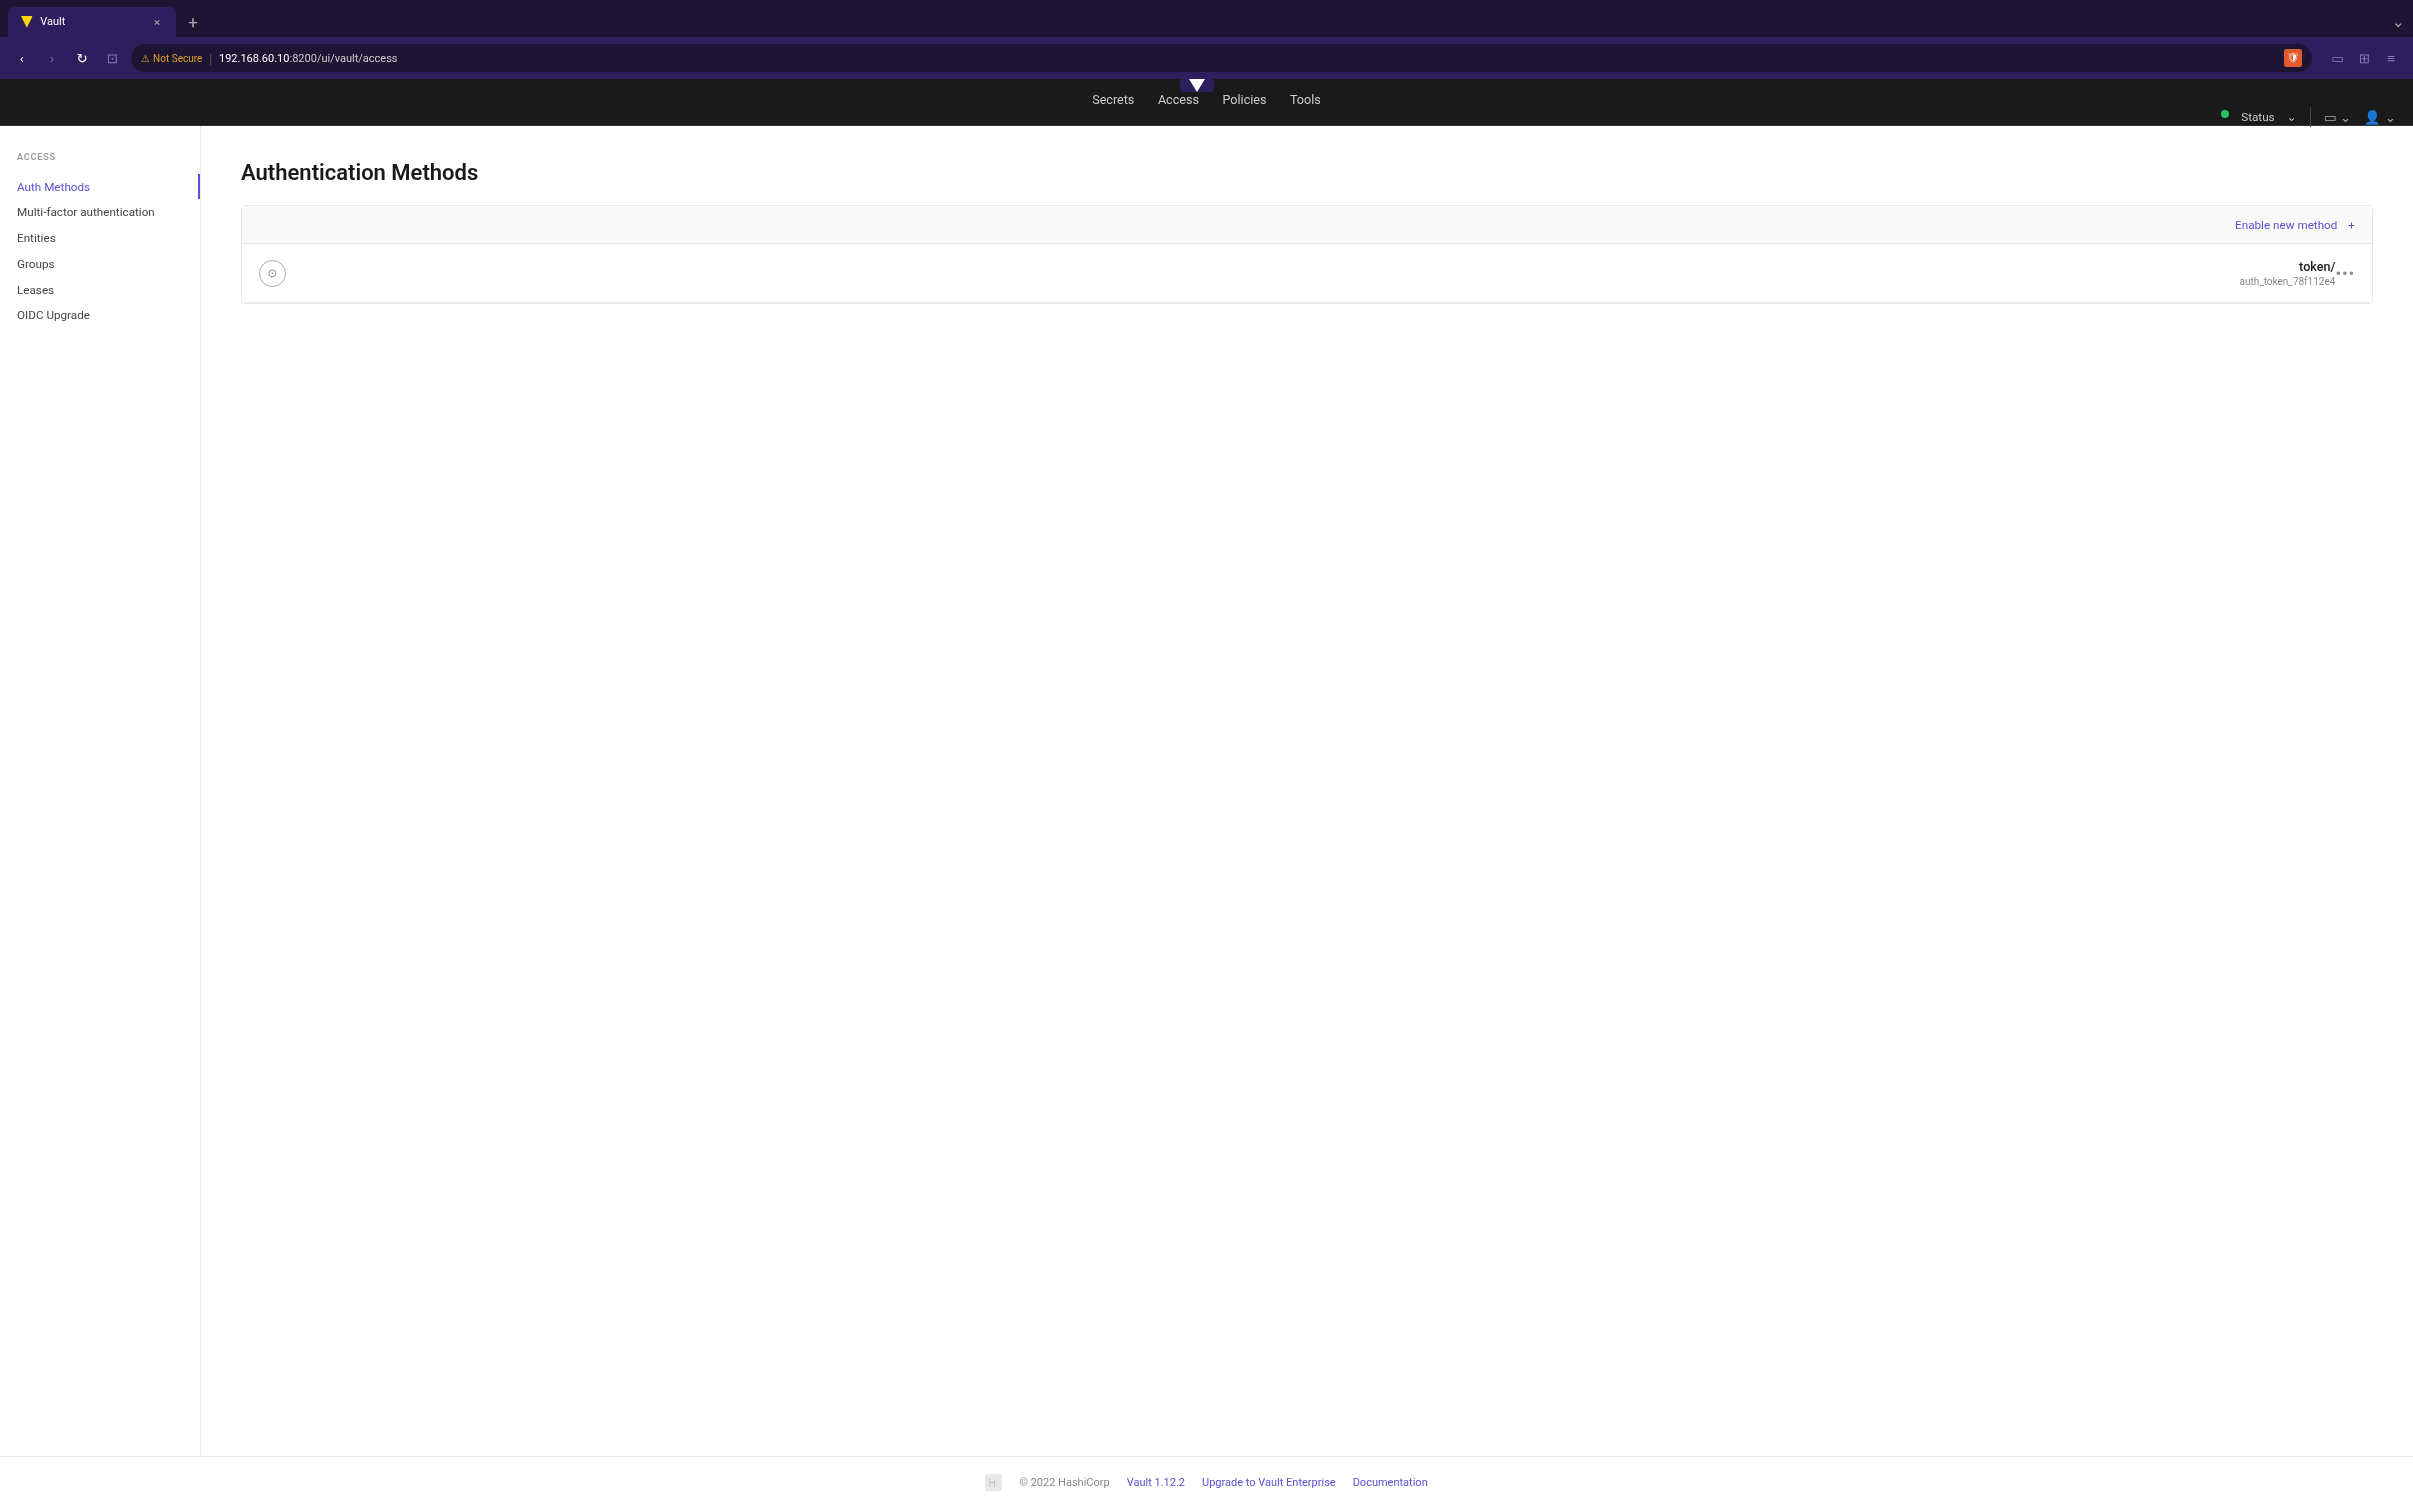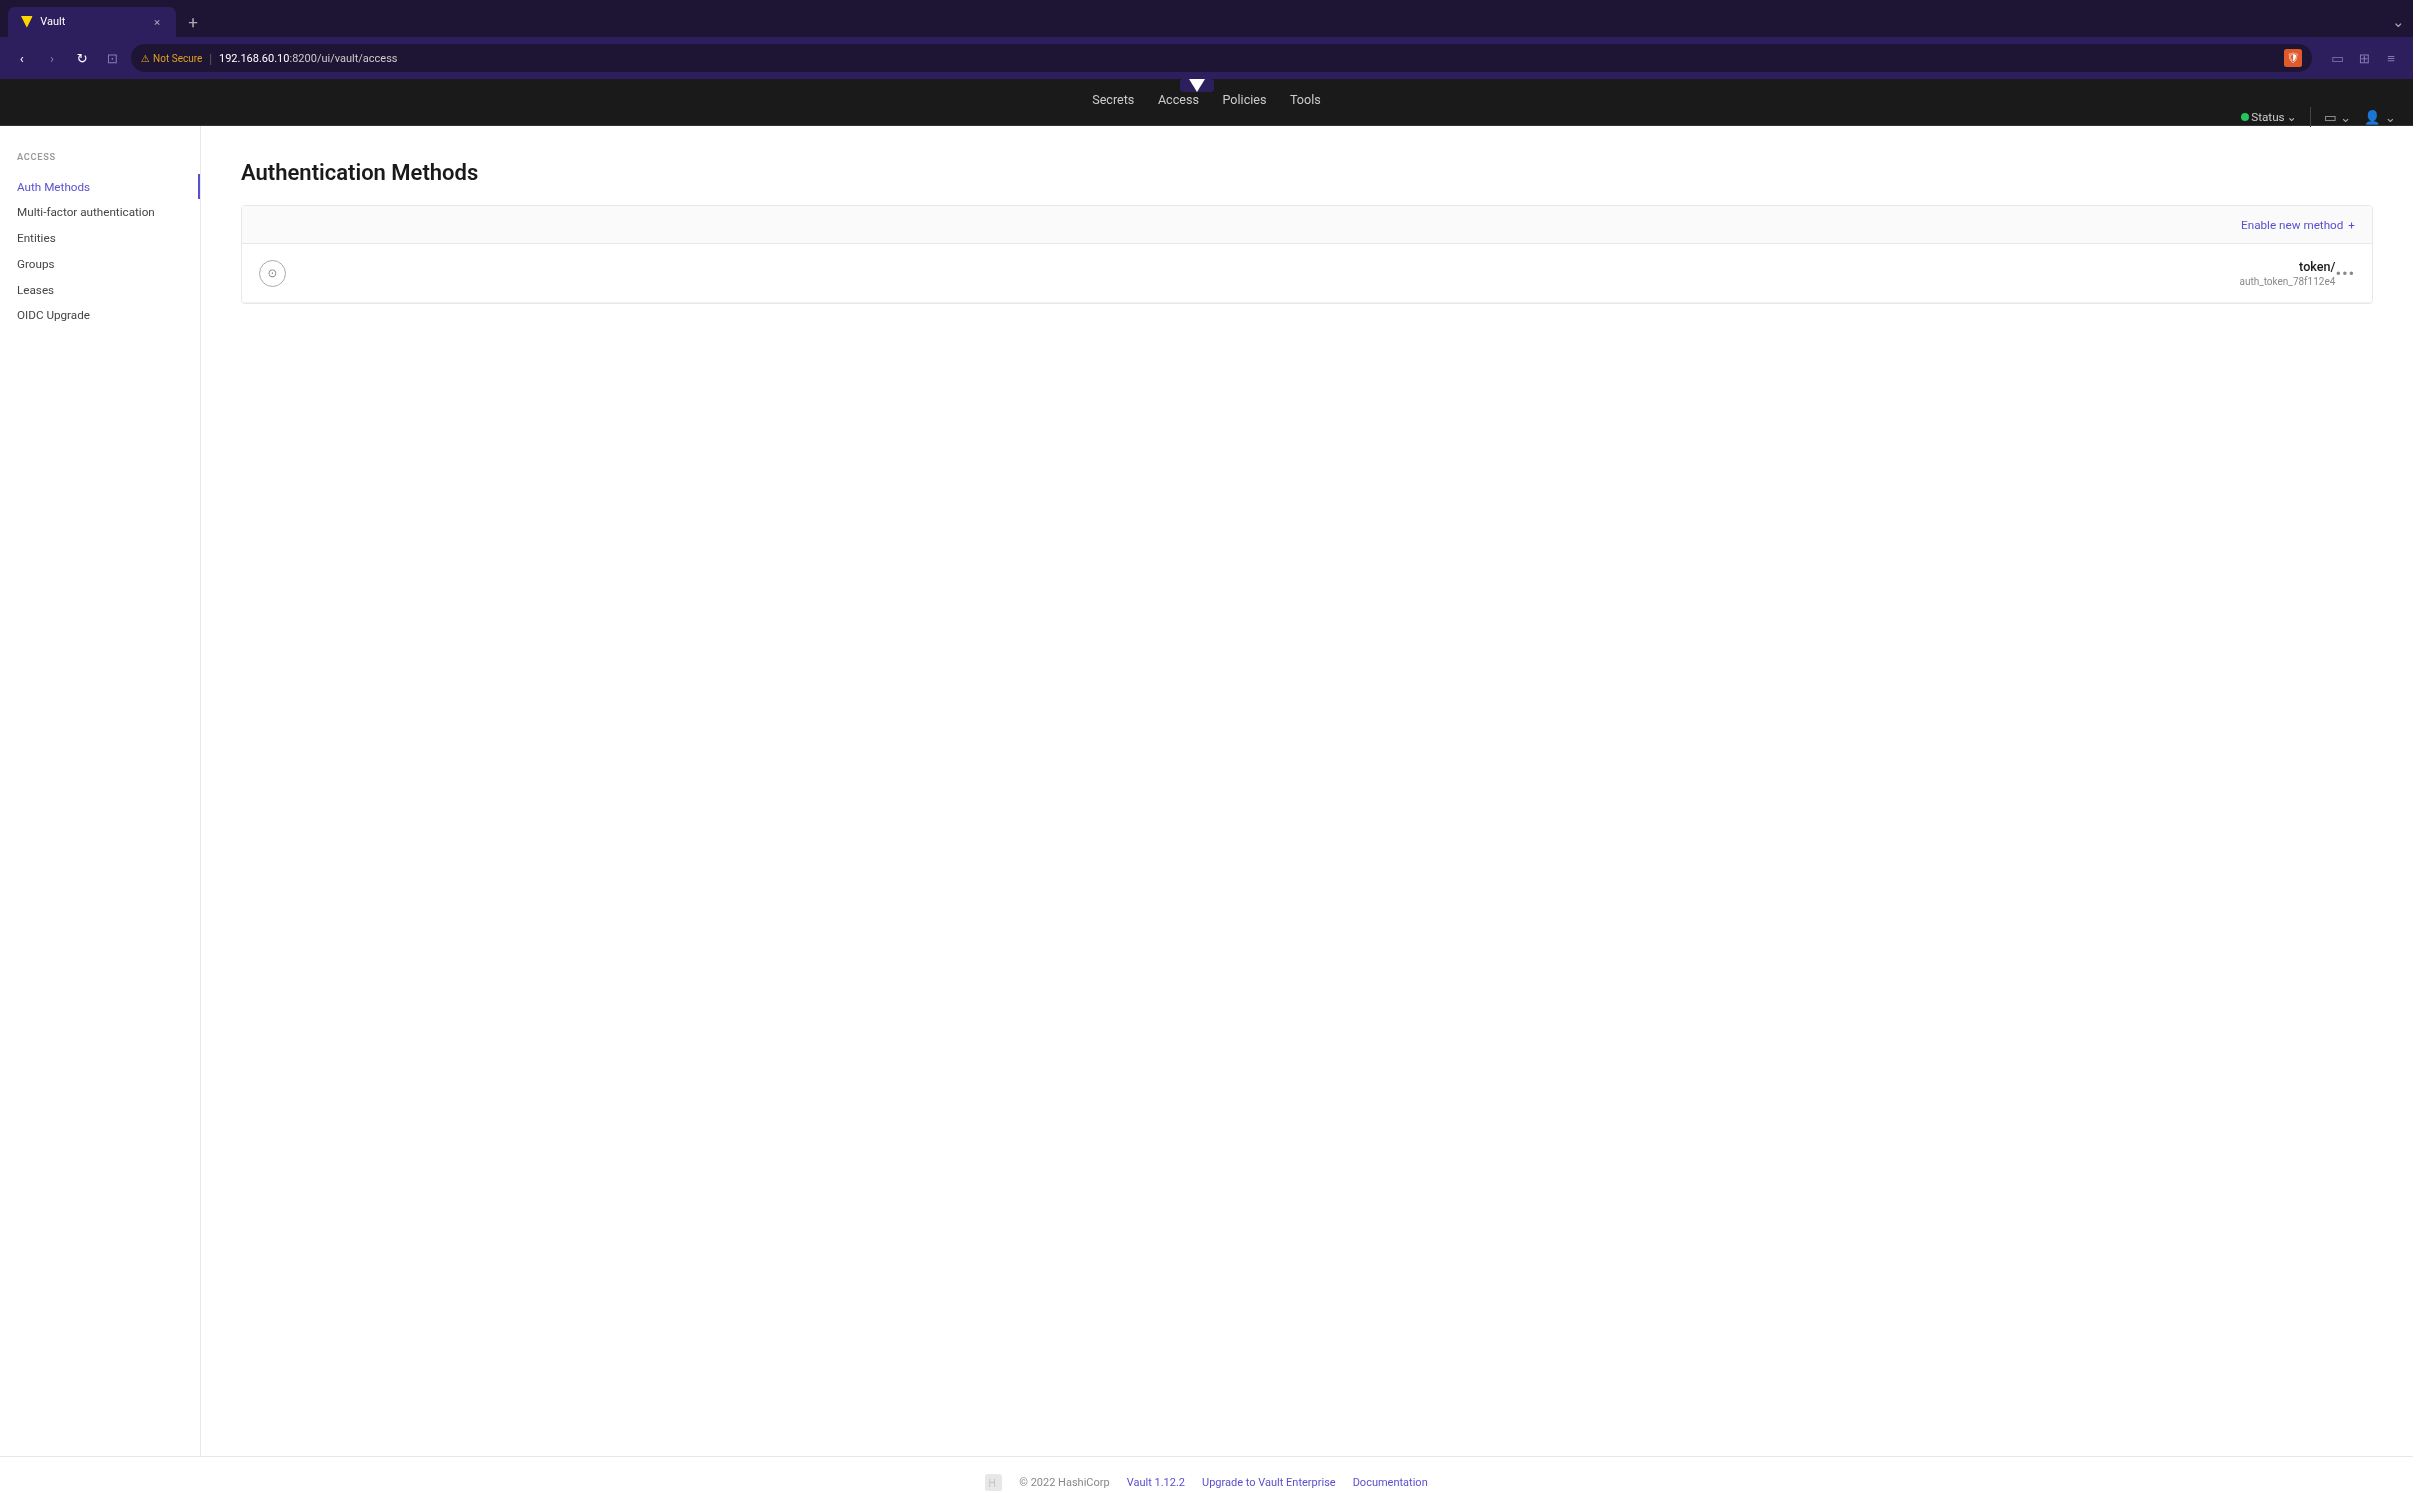--- a/index.html
+++ b/index.html
@@ -229,22 +229,22 @@
 
     .vault-nav-right {
       margin-left: auto;
       display: flex;
       align-items: center;
       gap: 13.4px;
     }
 
     .status-badge {
       display: flex;
-      align-items: center;
-      gap: 2px;
+      align-items: flex-start;
+      gap: 12px;
       color: #ccc;
       font-size: 11.7px;
       cursor: pointer;
     }
 
     .status-dot {
       width: 8.4px;
       height: 8.4px;
       background: #22c55e;
       border-radius: 50%;
@@ -338,21 +338,21 @@
       align-items: center;
       justify-content: flex-end;
       padding: 11.7px 17px;
       border-bottom: 0.8px solid #e8e8e8;
       background: #fafafa;
     }
 
     .enable-btn {
       display: flex;
       align-items: flex-start;
-      gap: 5px;
+      gap: 11px;
       color: #5a4fcf;
       font-size: 11.7px;
       cursor: pointer;
       background: none;
       border: none;
       font-family: inherit;
     }
 
     .method-row {
       display: flex;

